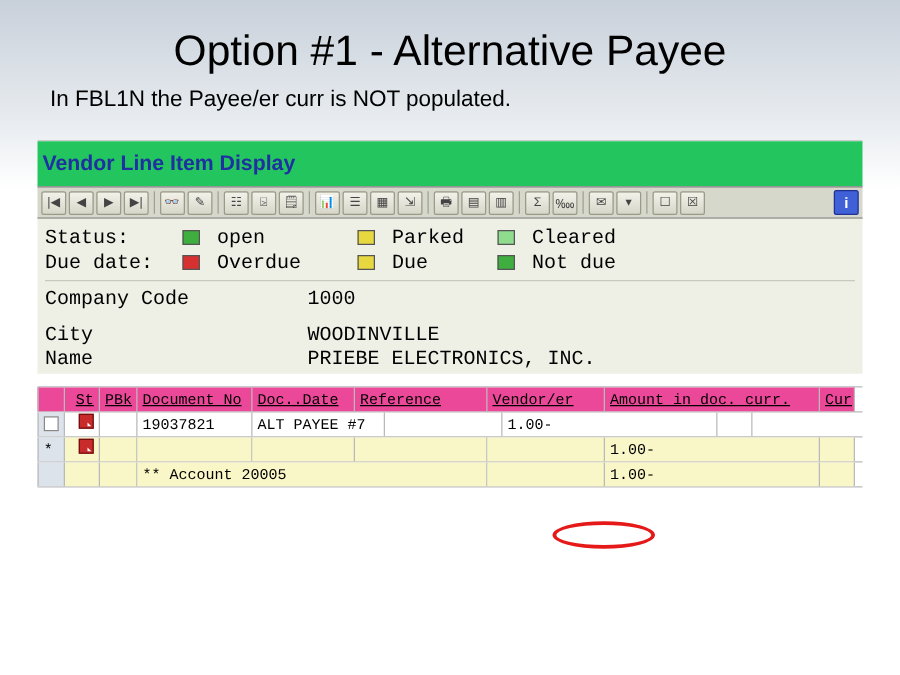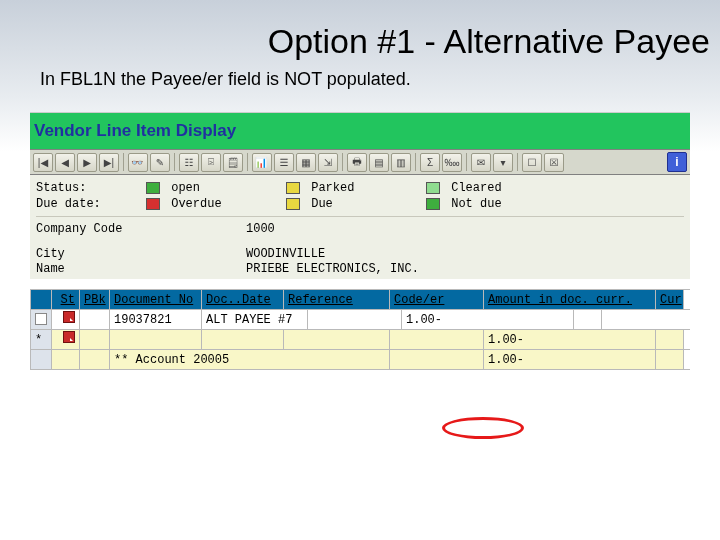--- a/index.html
+++ b/index.html
@@ -8,21 +8,21 @@
     height: 540px;
     font-family: Arial, sans-serif;
     background: linear-gradient(180deg, #c8d0da 0%, #e8ecf0 18%, #ffffff 28%);
     position: relative;
     overflow: hidden;
   }
   .slide-title {
     font-size: 34px;
     font-weight: normal;
     color: #000;
-    text-align: right;
+    text-align: center;
     padding: 22px 10px 6px;
   }
   .slide-subtitle {
     font-size: 18px;
     color: #000;
     padding: 2px 40px 16px;
   }
   .sap-frame {
     margin: 6px 30px 0 30px;
     background: #fff;
@@ -73,21 +73,21 @@
     font-size: 12px;
     display: flex;
     align-items: center;
     justify-content: center;
     border-radius: 2px;
   }
   .status-area {
     background: #eef0e6;
     padding: 6px 6px 2px 6px;
     font-family: "Courier New", monospace;
-    font-size: 12px;
+    font-size: 16px;
     color: #000;
   }
   .status-row {
     display: flex;
     align-items: center;
     margin-bottom: 2px;
   }
   .status-label {
     width: 110px;
   }
@@ -97,21 +97,21 @@
     display: inline-block;
     margin-right: 4px;
     border: 1px solid #555;
     vertical-align: middle;
   }
   .ic-green { background: #3eae3e; }
   .ic-red { background: #d63030; }
   .ic-yellow { background: #e8d840; }
   .ic-lightgreen { background: #8fdc8f; }
   .status-col2 { width: 140px; }
-  .status-col3 { width: 140px; }
+  .status-col3 { width: 112px; }
   .status-col4 { width: 140px; }
 
   .hr-light {
     border: none;
     border-top: 1px solid #c8c8bc;
     margin: 5px 0;
   }
   .kv-row { display: flex; margin-bottom: 1px; }
   .kv-label { width: 210px; }
   .kv-val {}
@@ -128,21 +128,21 @@
     height: 20px;
     line-height: 20px;
   }
   .grid-row > div {
     border-right: 1px solid #b9b9b9;
     padding: 0 4px;
     overflow: hidden;
     white-space: nowrap;
   }
   .grid-header > div {
-    background: #0369a1;
+    background: #ec4899;
     font-family: "Courier New", monospace;
     text-decoration: underline;
     color: #000;
   }
   .grid-header .no-ul { text-decoration: none; }
   .c-sel { width: 22px; border-left: 1px solid #b9b9b9; }
   .c-st  { width: 28px; text-align: right; }
   .c-pbk { width: 30px; text-align: center; }
   .c-doc { width: 92px; }
   .c-date{ width: 82px; }
@@ -173,21 +173,21 @@
     border-radius: 50%;
     width: 82px;
     height: 22px;
     pointer-events: none;
   }
 </style>
 </head>
 <body>
 
 <div class="slide-title">Option #1 - Alternative Payee</div>
-<div class="slide-subtitle">In FBL1N the Payee/er field is NOT populated.</div>
+<div class="slide-subtitle">In FBL1N the Payee/er curr is NOT populated.</div>
 
 <div class="sap-frame">
   <div class="screen-title">Vendor Line Item Display</div>
 
   <div class="toolbar">
     <span class="tb-btn">|◀</span>
     <span class="tb-btn">◀</span>
     <span class="tb-btn">▶</span>
     <span class="tb-btn">▶|</span>
     <span class="tb-sep"></span>
@@ -269,21 +269,21 @@
 </div>
 
 <div class="grid">
   <div class="grid-row grid-header">
     <div class="c-sel no-ul"></div>
     <div class="c-st">St</div>
     <div class="c-pbk">PBk</div>
     <div class="c-doc">Document No</div>
     <div class="c-date">Doc..Date</div>
     <div class="c-ref">Reference</div>
-    <div class="c-payee">Code/er</div>
+    <div class="c-payee">Vendor/er</div>
     <div class="c-amt">Amount in doc. curr.</div>
     <div class="c-cur">Cur</div>
   </div>
 
   <div class="grid-row">
     <div class="c-sel grid-sel-cell"><span class="checkbox"></span></div>
     <div class="c-st"><span class="red-dot"></span></div>
     <div class="c-pbk"></div>
     <div class="c-doc">19037821</div>
     <div class="c-ref">ALT PAYEE #7</div>

